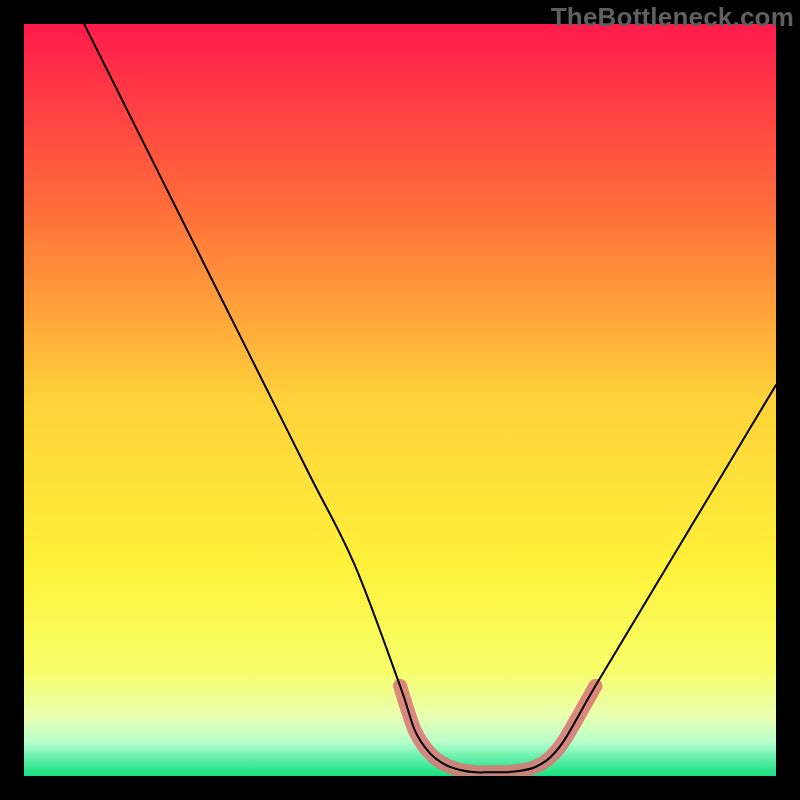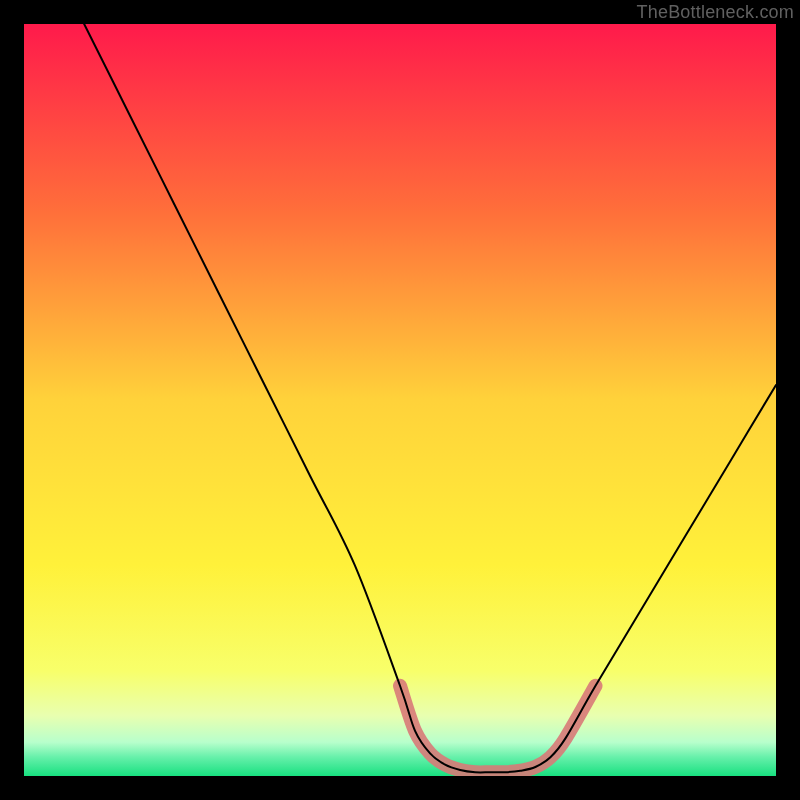--- a/index.html
+++ b/index.html
@@ -22,24 +22,24 @@
     left: 24px;
     top: 24px;
     width: 752px;
     height: 752px;
     overflow: hidden;
   }
   .watermark {
     position: absolute;
     top: 2px;
     right: 6px;
-    font-size: 18px;
+    font-size: 26px;
     color: #606060;
     letter-spacing: 0.2px;
-    font-weight: 400;
+    font-weight: 700;
   }
 </style>
 </head>
 <body>
 
 <div class="frame">
 
   <div class="plot-area">
     <svg id="chart-svg" width="752" height="752" viewBox="0 0 752 752">
       <defs>

